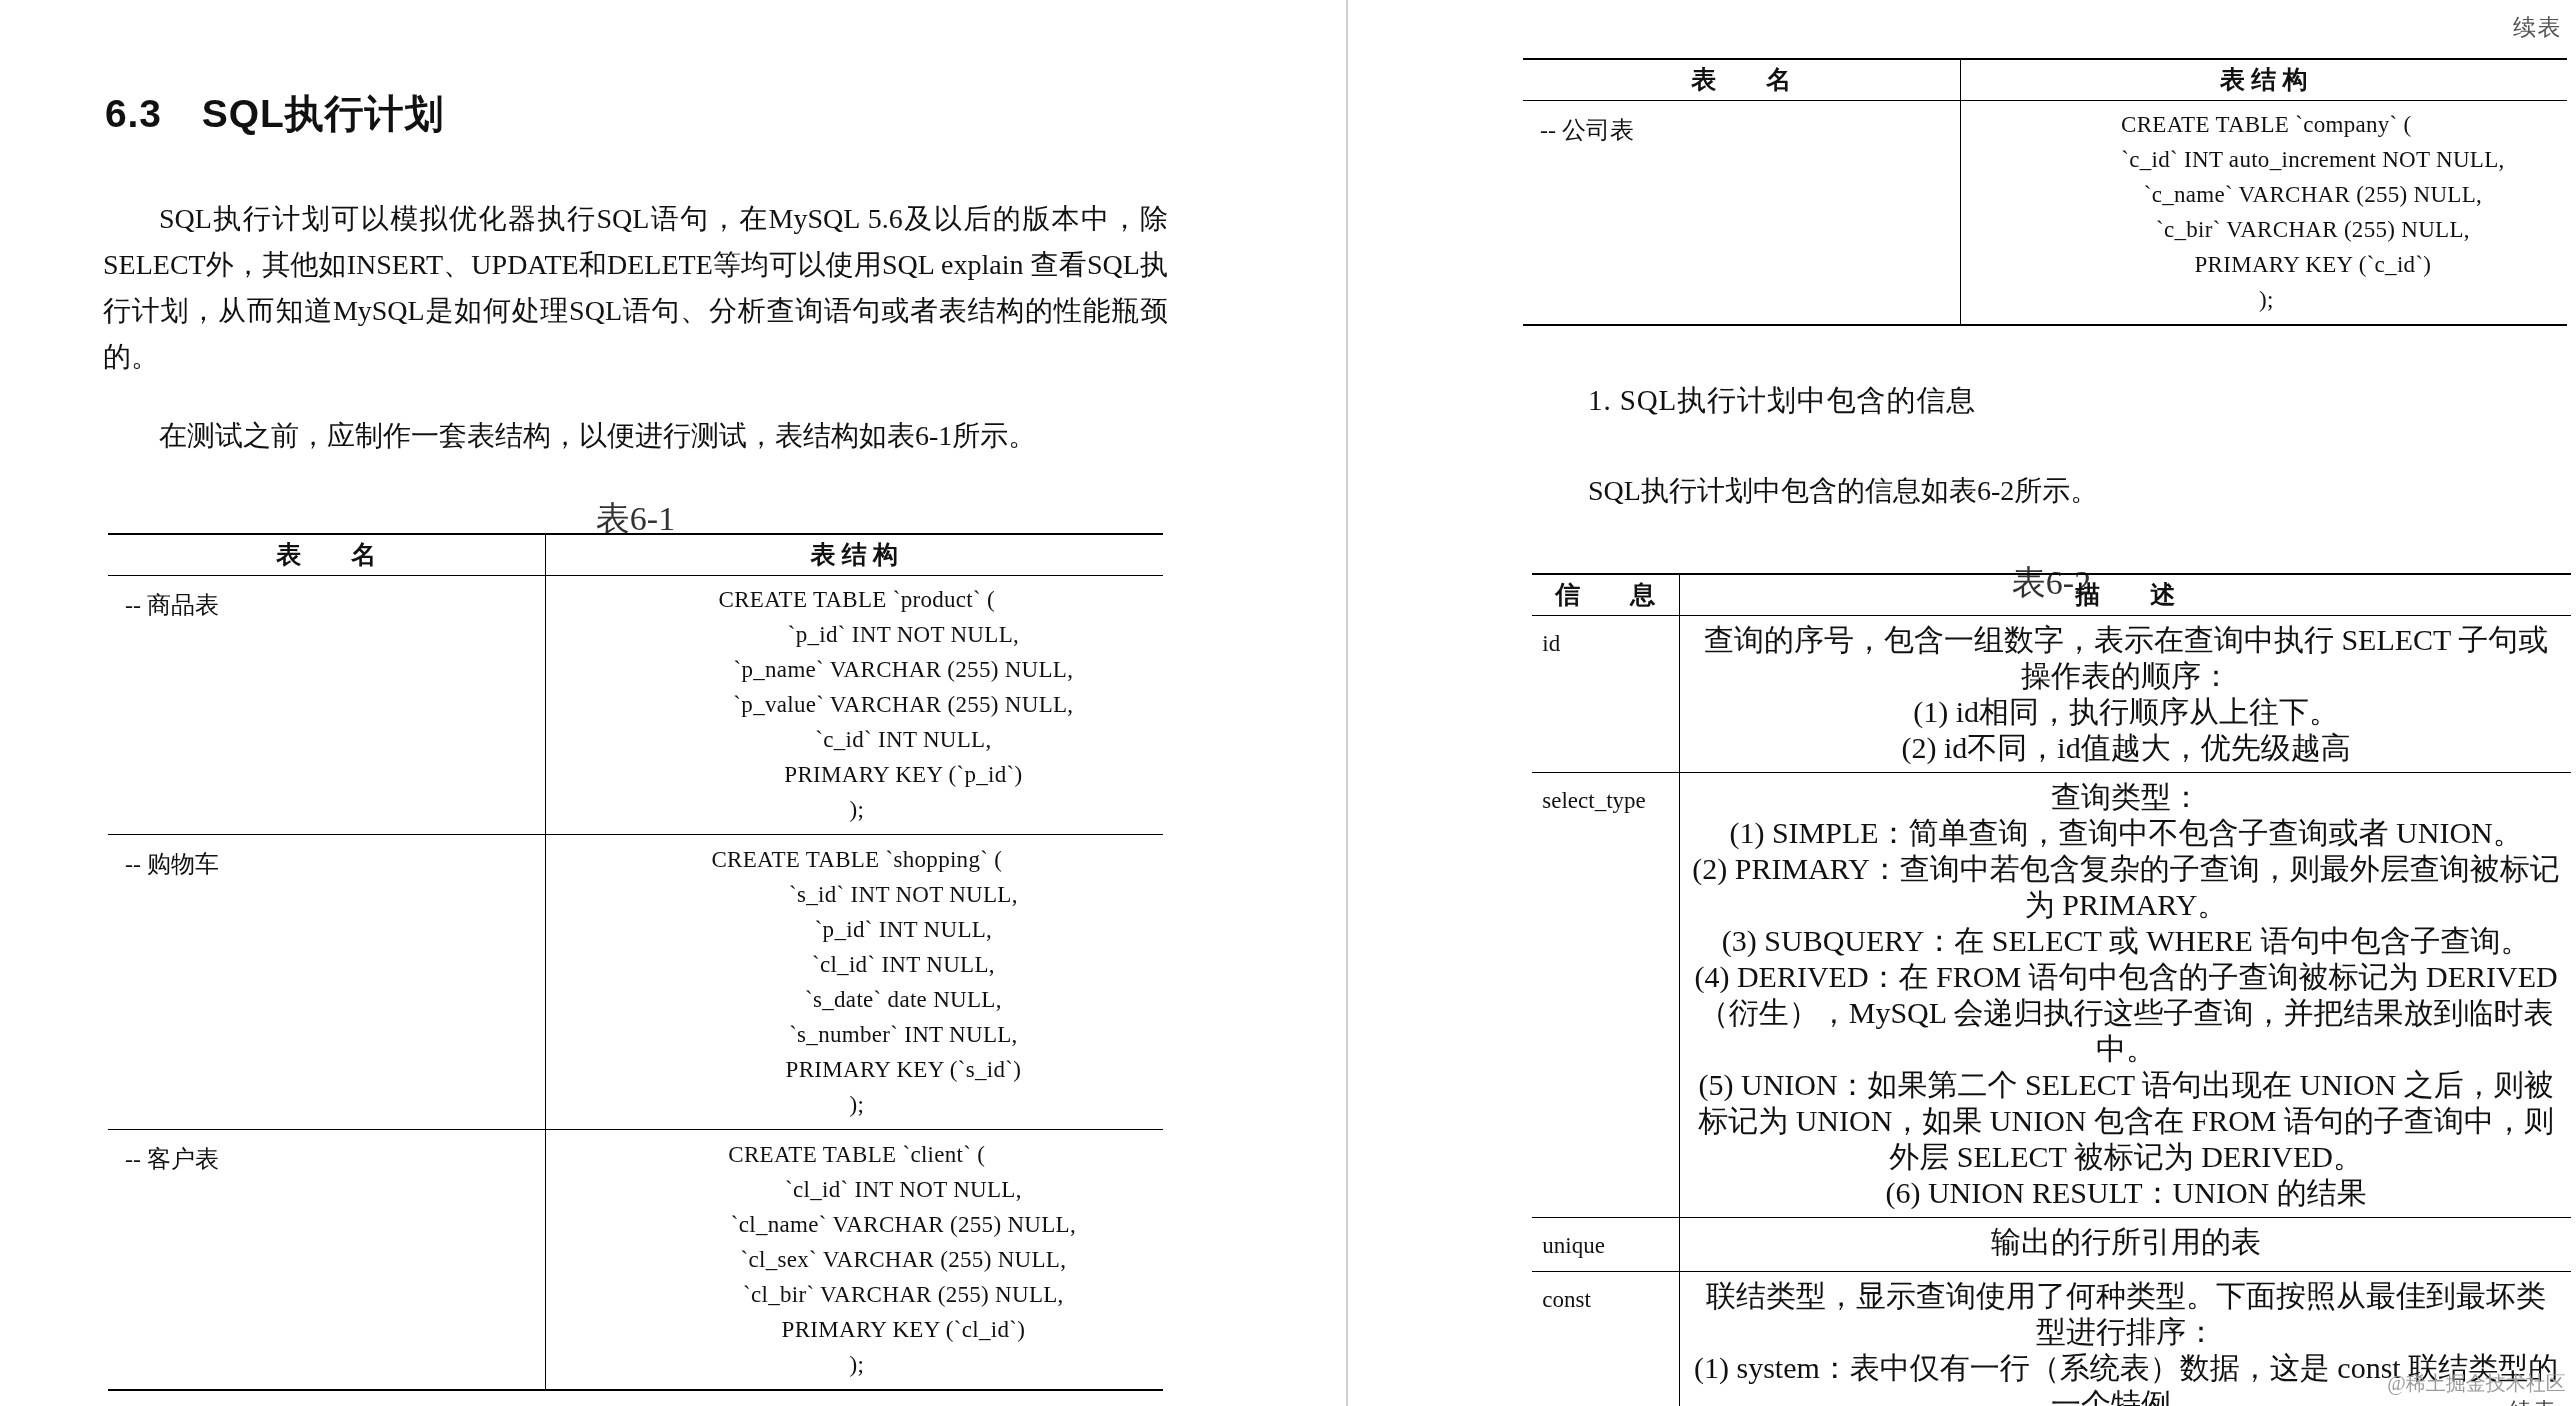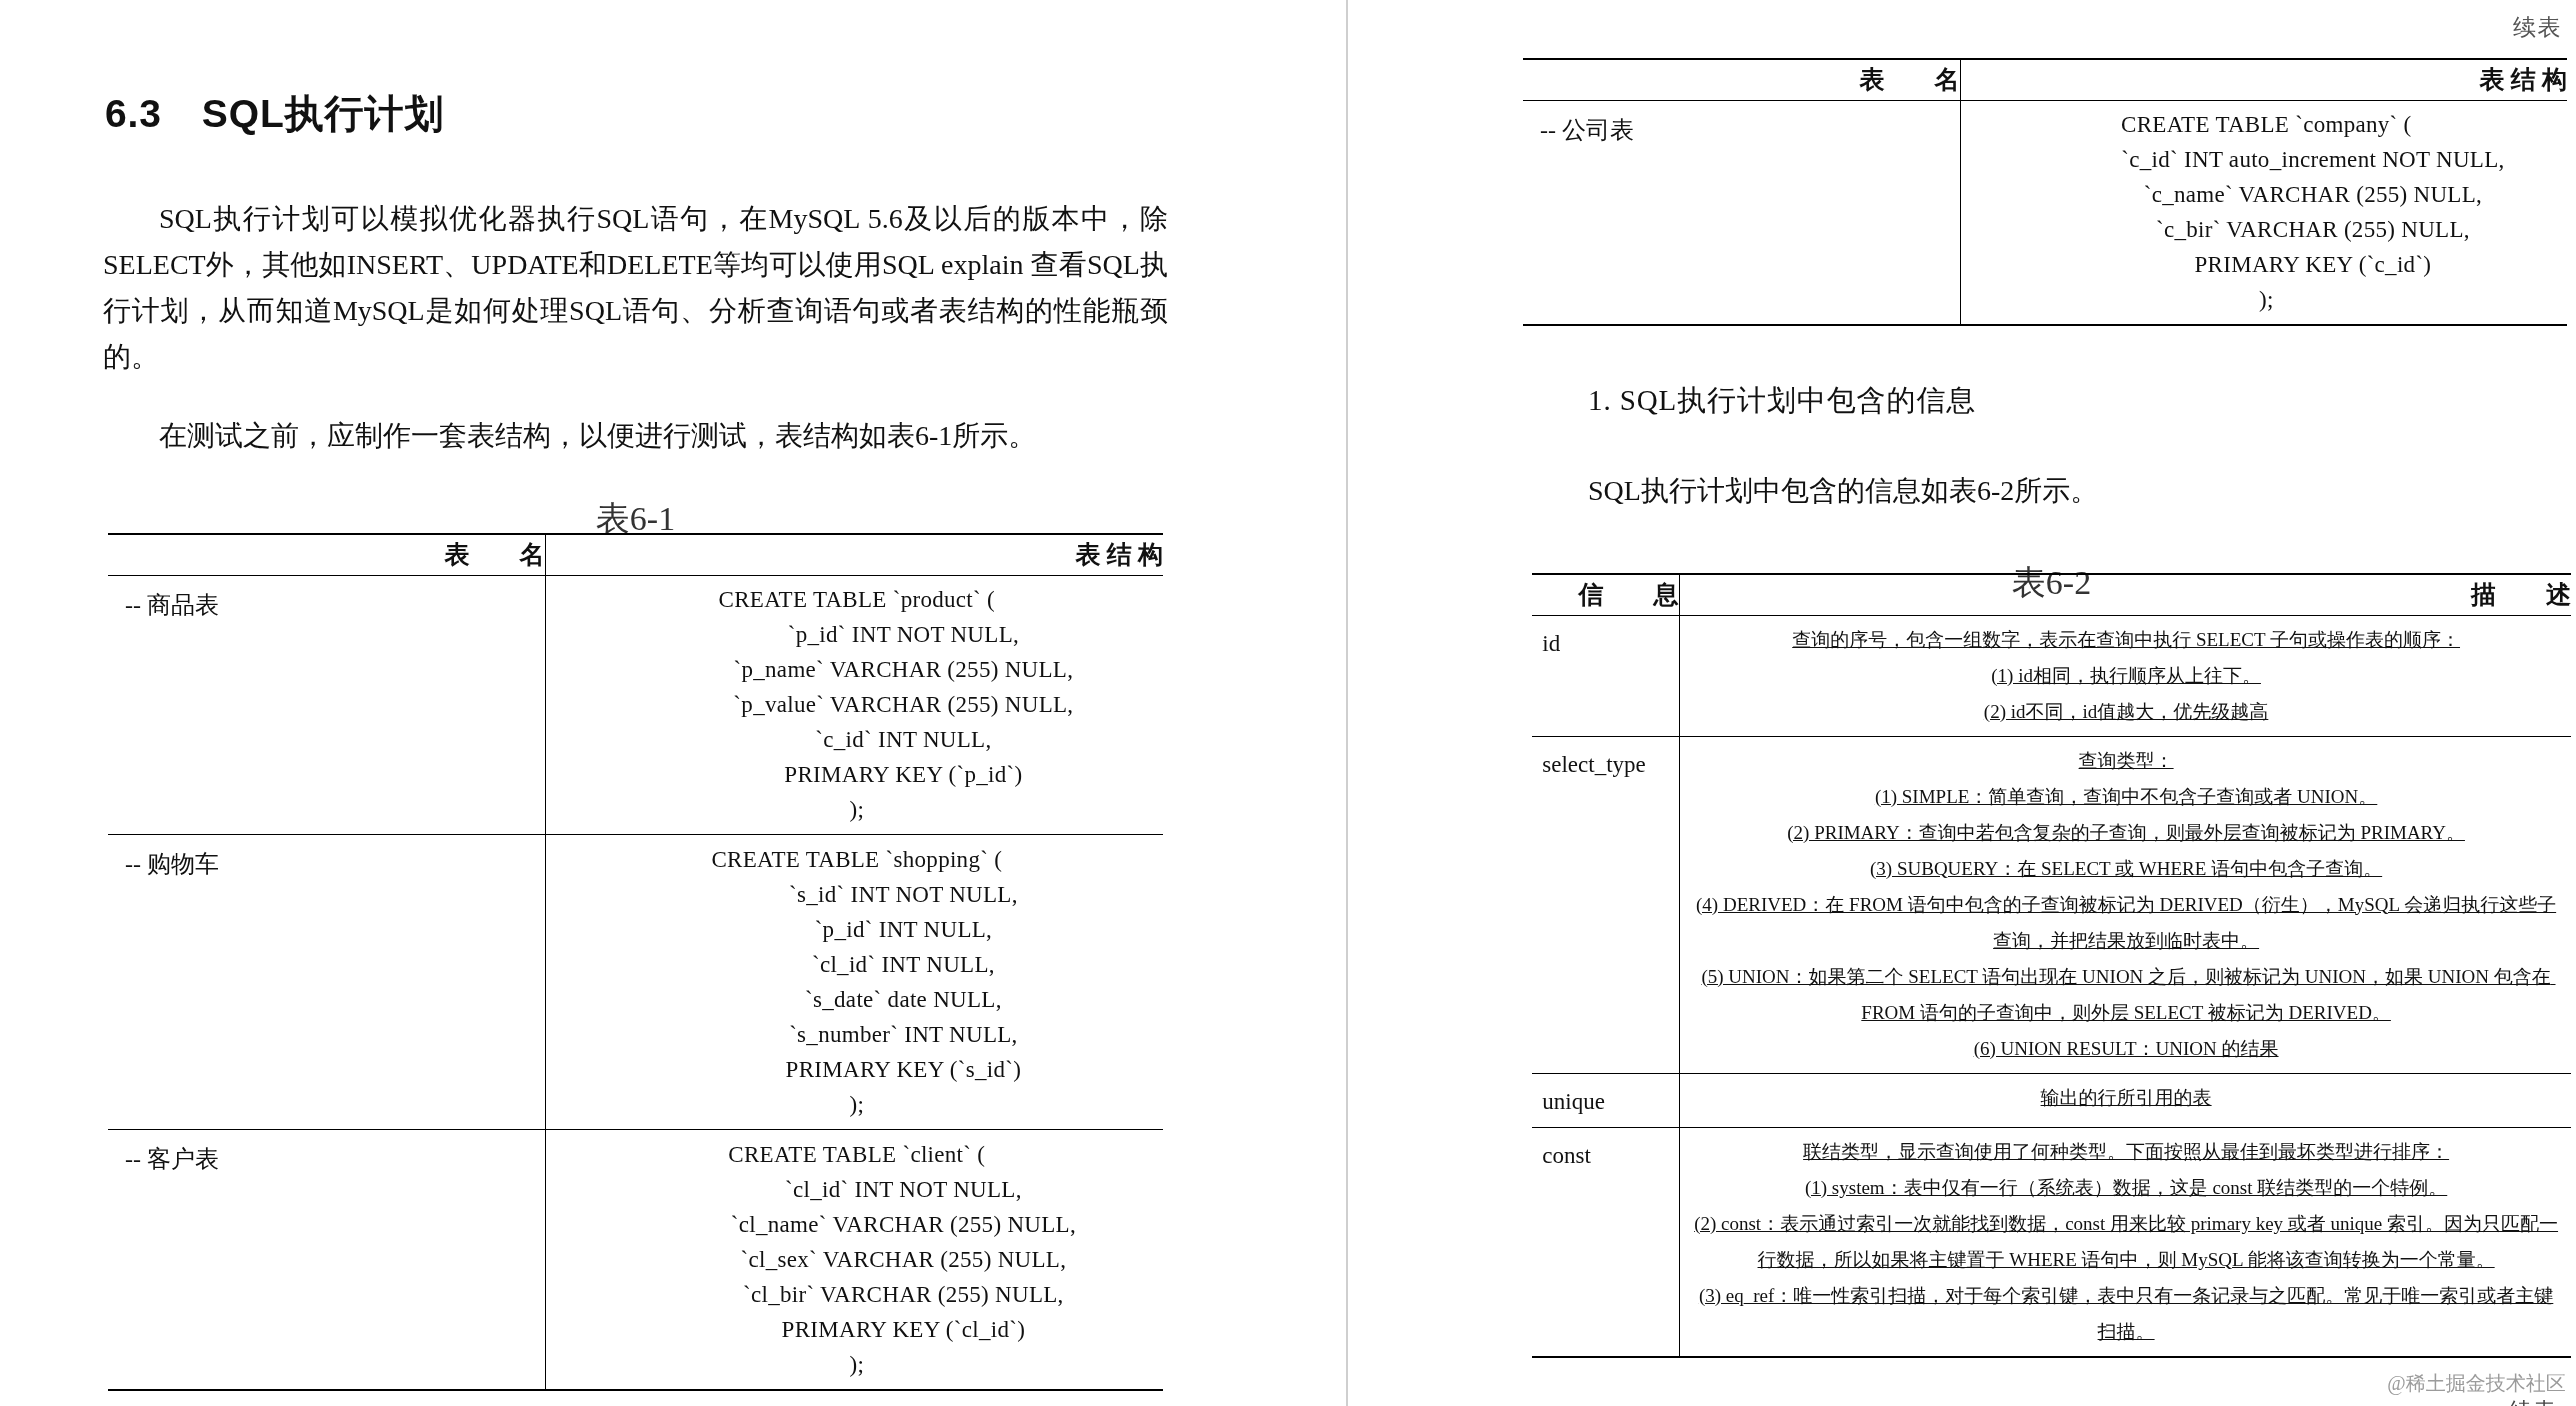--- a/index.html
+++ b/index.html
@@ -39,21 +39,21 @@
   }
   .caption-61 { left: 108px; top: 496px; width: 1055px; }
   .caption-62 { left: 1532px; top: 560px; width: 1039px; }
 
   
   table.book {
     border-collapse: collapse; table-layout: fixed;
     border-top: 2.6px solid #000; border-bottom: 2.6px solid #000;
   }
   table.book th {
-    height: 41px; text-align: right; vertical-align: middle;
+    height: 41px; text-align: center; vertical-align: middle;
     font-size: 25px; font-weight: bold;
     border-bottom: 1.7px solid #000;
   }
   table.book td { vertical-align: top; }
   table.book .col-divide { border-right: 1.7px solid #000; }
   table.book tbody tr + tr td { border-top: 1.7px solid #000; }
 
   .name-cell {
     padding: 12px 8.6px 8.6px 17px;
     font-size: 24px; line-height: 35px;
@@ -61,21 +61,21 @@
   .code-cell {
     padding: 6.9px 8.6px 6.9px 13.7px;
     font-size: 23px; line-height: 35px; letter-spacing: 0.3px;
   }
   .info-cell {
     padding: 10.3px 6.9px 6.9px 10.3px;
     font-size: 23px; line-height: 36px;
   }
   .desc-cell {
     padding: 6px 10.3px 6px 12px;
-    font-size: 19px; line-height: 36px; text-decoration: underline;
+    font-size: 30px; line-height: 36px;
   }
 
   .table-61 { left: 108px; top: 533px; width: 1055px; }
   .table-cont { left: 1523px; top: 58px; width: 1044px; }
   .table-62 { left: 1532px; top: 573px; width: 1039px; }
 
   
   .continued-label {
     top: 12px; right: 13.7px;
     font-size: 23px; color: #555555; letter-spacing: 1.7px;

